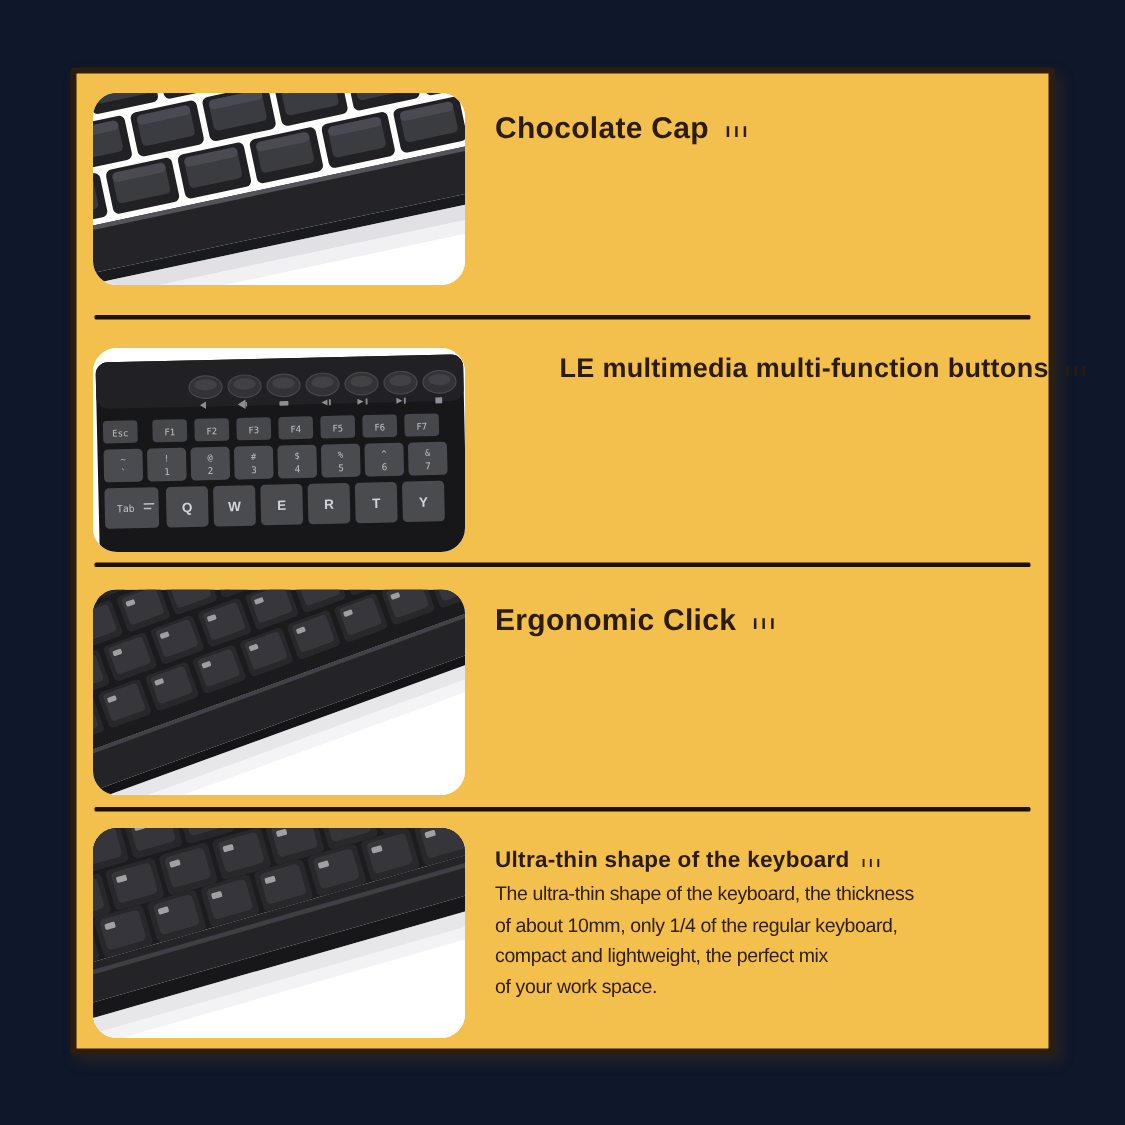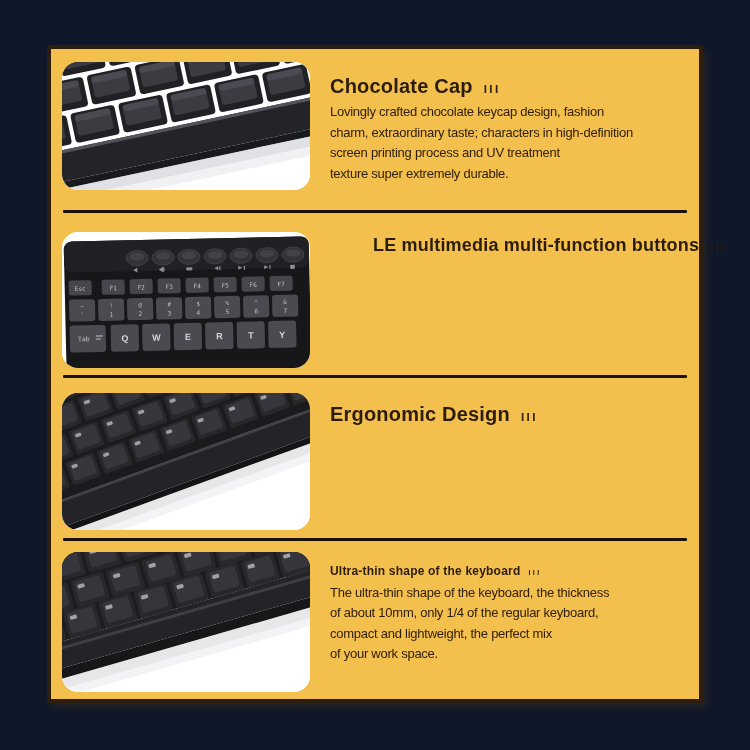--- a/index.html
+++ b/index.html
@@ -17,21 +17,21 @@
   #s3 .photo-box{top:344px;height:137px;}
   #s4 .photo-box{top:503px;height:140px;}
   .text-col{position:absolute;left:279px;width:386px;color:#2b1c0c;}
   #s1 .text-col{top:26px;}
   #s2 .text-col{top:186px;margin-left:43px;}
   #s3 .text-col{top:354px;}
   #s4 .text-col{top:516px;}
   .title{display:flex;align-items:baseline;gap:11px;white-space:nowrap;
          font-weight:bold;font-size:20px;letter-spacing:.2px;line-height:1.15;}
   #s2 .title{font-size:18px;}
-  #s4 .title{font-size:12px;gap:8px;}
+  #s4 .title{font-size:15px;gap:8px;}
   .suffix{font-size:.58em;font-weight:900;letter-spacing:2.5px;
           transform:scaleY(.9);display:inline-block;}
   .body{margin-top:4px;font-size:13px;line-height:20.5px;letter-spacing:-.25px;
         white-space:pre-line;color:#31200d;}
   .divider{position:absolute;left:12px;right:12px;height:2.5px;
            background:#1c1106;border-radius:1px;}
   .divider.d1{top:161px;} .divider.d2{top:326px;} .divider.d3{top:489px;}
   .kb-label{fill:#bfc0c7;font-family:"DejaVu Sans Mono",monospace;}
   .kb-letter{fill:#d3d4da;font-weight:bold;font-family:"Liberation Sans",sans-serif;}
 </style>
@@ -82,24 +82,20 @@
               <rect x="-60" y="110" width="380" height="9" fill="#e3e3e9" opacity=".5"></rect>
             </g>
           </g>
         </svg>
       </div>
       <div class="text-col">
         <div class="title">
           <span>Chocolate Cap</span>
           <span class="suffix">III</span>
         </div>
-        <div class="body">Lovingly crafted chocolate keycap design, fashion
-charm, extraordinary taste; characters in high-definition
-screen printing process and UV treatment
-texture super extremely durable.</div>
       </div>
     </section>
 
     <div class="divider d1"></div>
 
     <section class="section" id="s2">
       <div class="photo-box">
         <svg viewBox="0 0 248 136">
           <rect width="248" height="136" fill="#ffffff"></rect>
           <g transform="rotate(-1.3 124 68)">
@@ -270,21 +266,21 @@
               <rect x="-30" y="90" width="330" height="2.5" fill="#41414a"></rect>
               <rect x="-30" y="116" width="330" height="6" fill="#141417"></rect>
               <rect x="-30" y="122" width="330" height="9" fill="#cfcfd6" opacity=".5"></rect>
               <rect x="-30" y="131" width="330" height="8" fill="#e6e6ec" opacity=".45"></rect>
             </g>
           </g>
         </svg>
       </div>
       <div class="text-col">
         <div class="title">
-          <span>Ergonomic Design</span>
+          <span>Ergonomic Click</span>
           <span class="suffix">III</span>
         </div>
       </div>
     </section>
 
     <div class="divider d3"></div>
 
     <section class="section" id="s4">
       <div class="photo-box">
         <svg viewBox="0 0 248 140">

